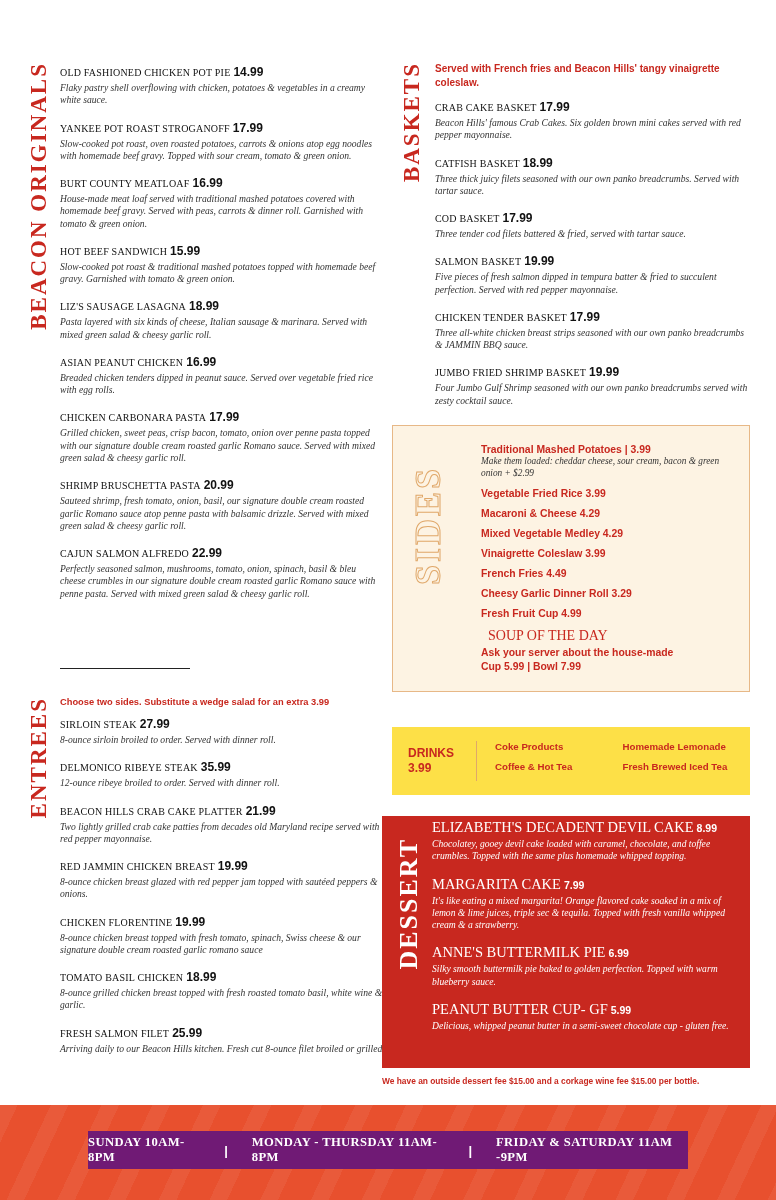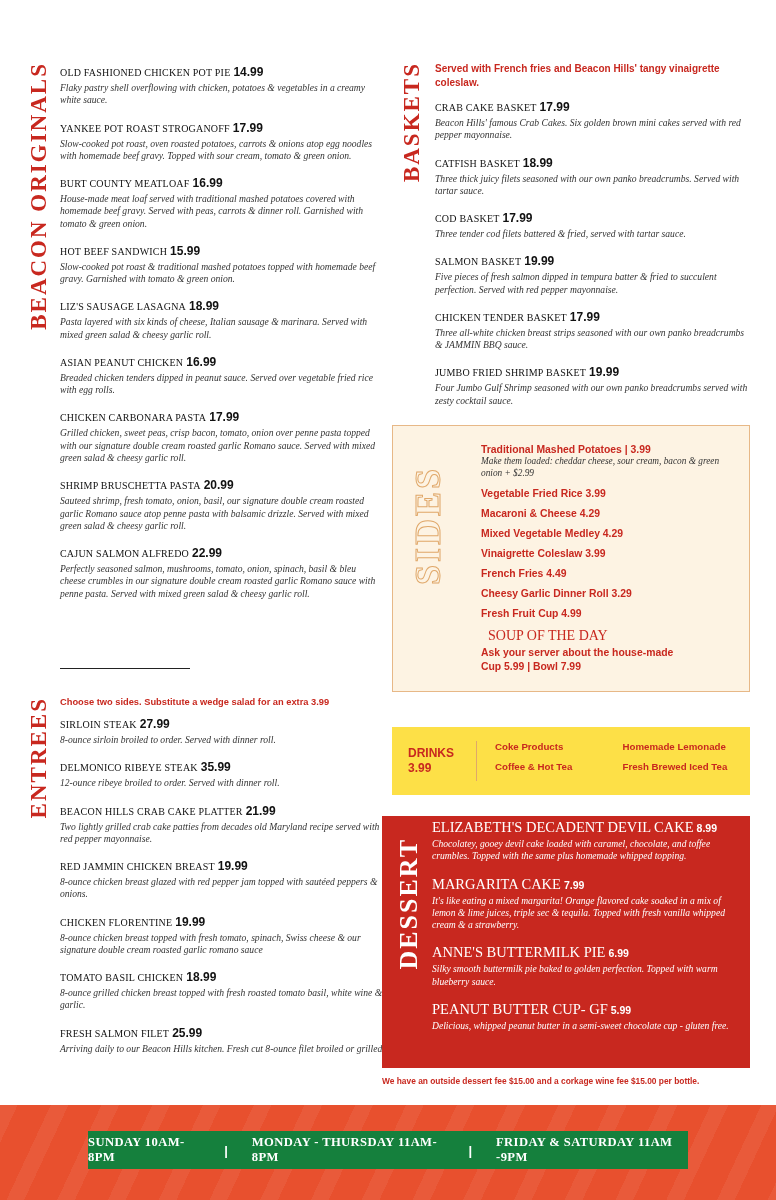--- a/index.html
+++ b/index.html
@@ -184,21 +184,21 @@
   }
   #footer .stripes {
     position: absolute; inset: 0;
     background: repeating-linear-gradient(115deg,
       rgba(255,255,255,0.06) 0px, rgba(255,255,255,0.06) 16px,
       rgba(0,0,0,0.0) 16px, rgba(0,0,0,0.0) 46px);
   }
   #hours-bar {
     position: absolute; left: 88px; top: 26px;
     width: 600px; height: 38px;
-    background: #15803d;
+    background: #701a75;
     display: flex; align-items: center; justify-content: center;
     gap: 24px;
   }
   .hours-text {
     font-family: "Liberation Serif", serif;
     font-size: 12.6px; font-weight: 700;
     color: #fff; letter-spacing: .4px;
     text-transform: uppercase;
   }
   .hours-sep { color: #fff; font-weight: 700; font-size: 13px; }

